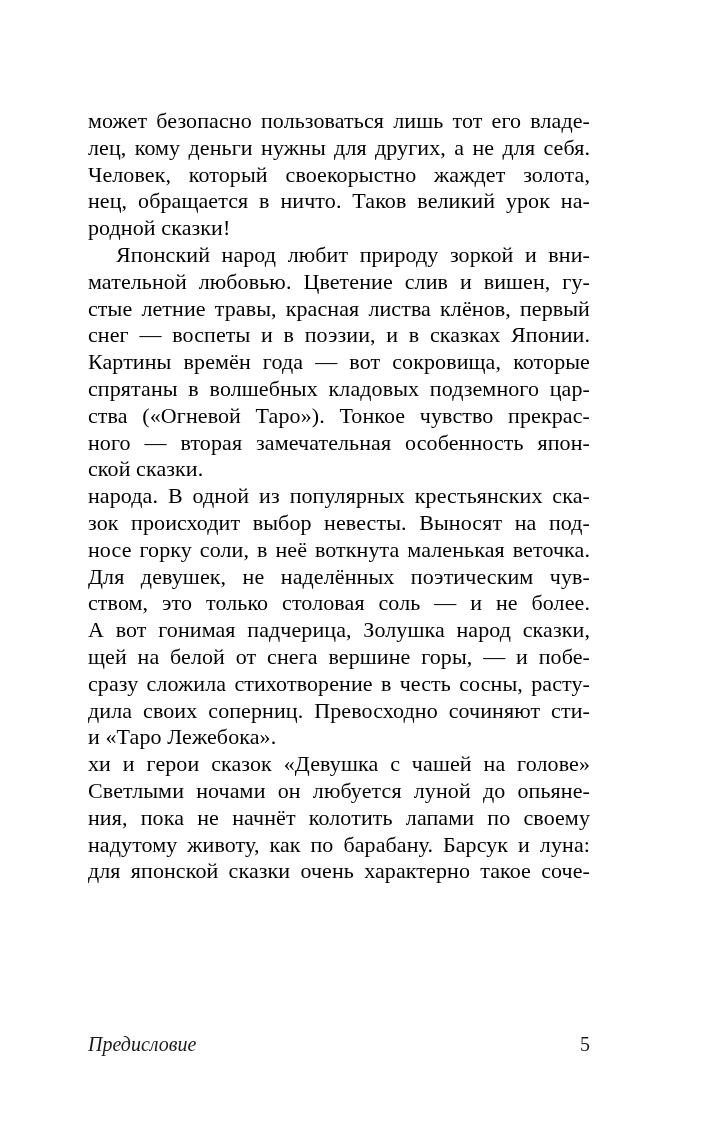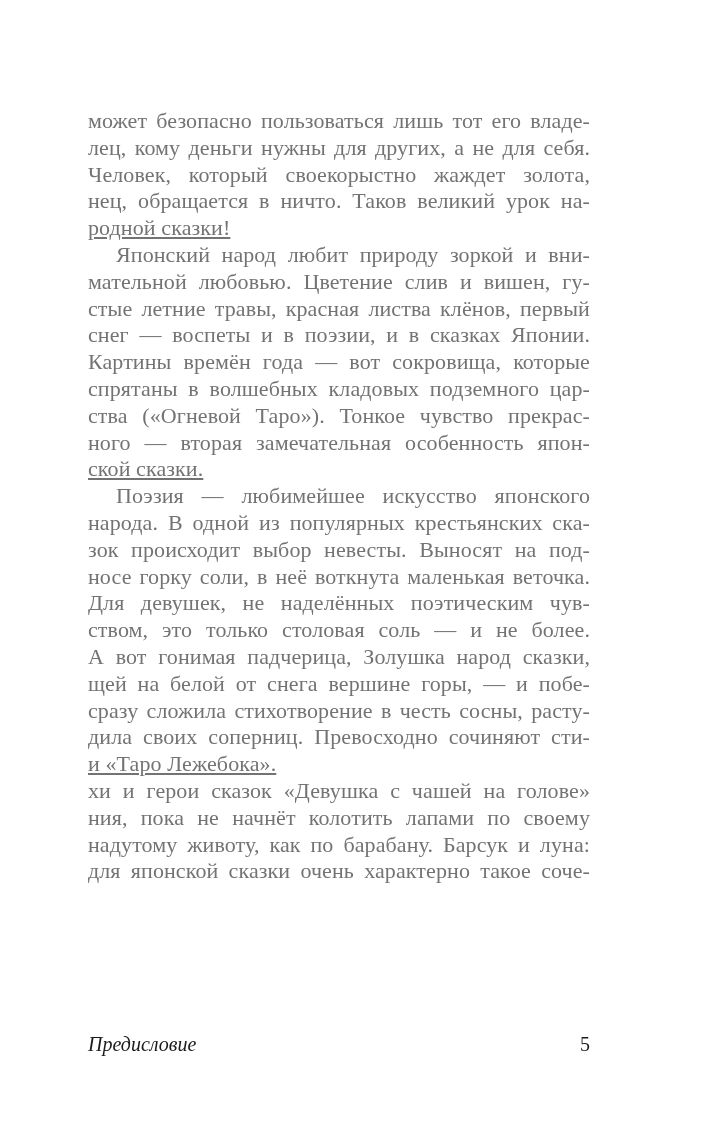--- a/index.html
+++ b/index.html
@@ -19,38 +19,37 @@
     inset: 0;
     background: #ffffff;
   }
   .text-block {
     position: absolute;
     left: 88px;
     top: 108px;
     width: 502px;
     font-size: 22px;
     line-height: 26.8px;
-    color: #737373;
+    color: #000000;
     letter-spacing: 0.1px;
   }
   .paragraph {
     margin: 0;
     padding: 0;
   }
   .line {
     text-align: justify;
     text-align-last: justify;
     height: 26.8px;
     overflow: hidden;
     white-space: normal;
   }
   .line.endline {
     text-align: center;
     text-align-last: left;
-    text-decoration: underline;
   }
   .line.indent {
     text-indent: 28px;
   }
   .footer {
     position: absolute;
     left: 88px;
     top: 993px;
     width: 502px;
     display: flex;
@@ -85,34 +84,34 @@
         <div class="line">мательной любовью. Цветение слив и вишен, гу-</div>
         <div class="line">стые летние травы, красная листва клёнов, первый</div>
         <div class="line">снег — воспеты и в поэзии, и в сказках Японии.</div>
         <div class="line">Картины времён года — вот сокровища, которые</div>
         <div class="line">спрятаны в волшебных кладовых подземного цар-</div>
         <div class="line">ства («Огневой Таро»). Тонкое чувство прекрас-</div>
         <div class="line">ного — вторая замечательная особенность япон-</div>
         <div class="line endline">ской сказки.</div>
       </div>
       <div class="paragraph">
-        <div class="line indent">Поэзия — любимейшее искусство японского</div>
         <div class="line">народа. В одной из популярных крестьянских ска-</div>
         <div class="line">зок происходит выбор невесты. Выносят на под-</div>
         <div class="line">носе горку соли, в неё воткнута маленькая веточка.</div>
         <div class="line">Для девушек, не наделённых поэтическим чув-</div>
         <div class="line">ством, это только столовая соль — и не более.</div>
         <div class="line">А вот гонимая падчерица, Золушка народ сказки,</div>
         <div class="line">щей на белой от снега вершине горы, — и побе-</div>
         <div class="line">сразу сложила стихотворение в честь сосны, расту-</div>
         <div class="line">дила своих соперниц. Превосходно сочиняют сти-</div>
         <div class="line endline">и «Таро Лежебока».</div>
         <div class="line">хи и герои сказок «Девушка с чашей на голове»</div>
       </div>
       <div class="paragraph">
+        <div class="line">Светлыми ночами он любуется луной до опьяне-</div>
         <div class="line">ния, пока не начнёт колотить лапами по своему</div>
         <div class="line">надутому животу, как по барабану. Барсук и луна:</div>
         <div class="line">для японской сказки очень характерно такое соче-</div>
       </div>
     </div>
   <div class="footer">
     <span class="section-title">Предисловие</span>
     <span class="page-number">5</span>
   </div>
 </div>

